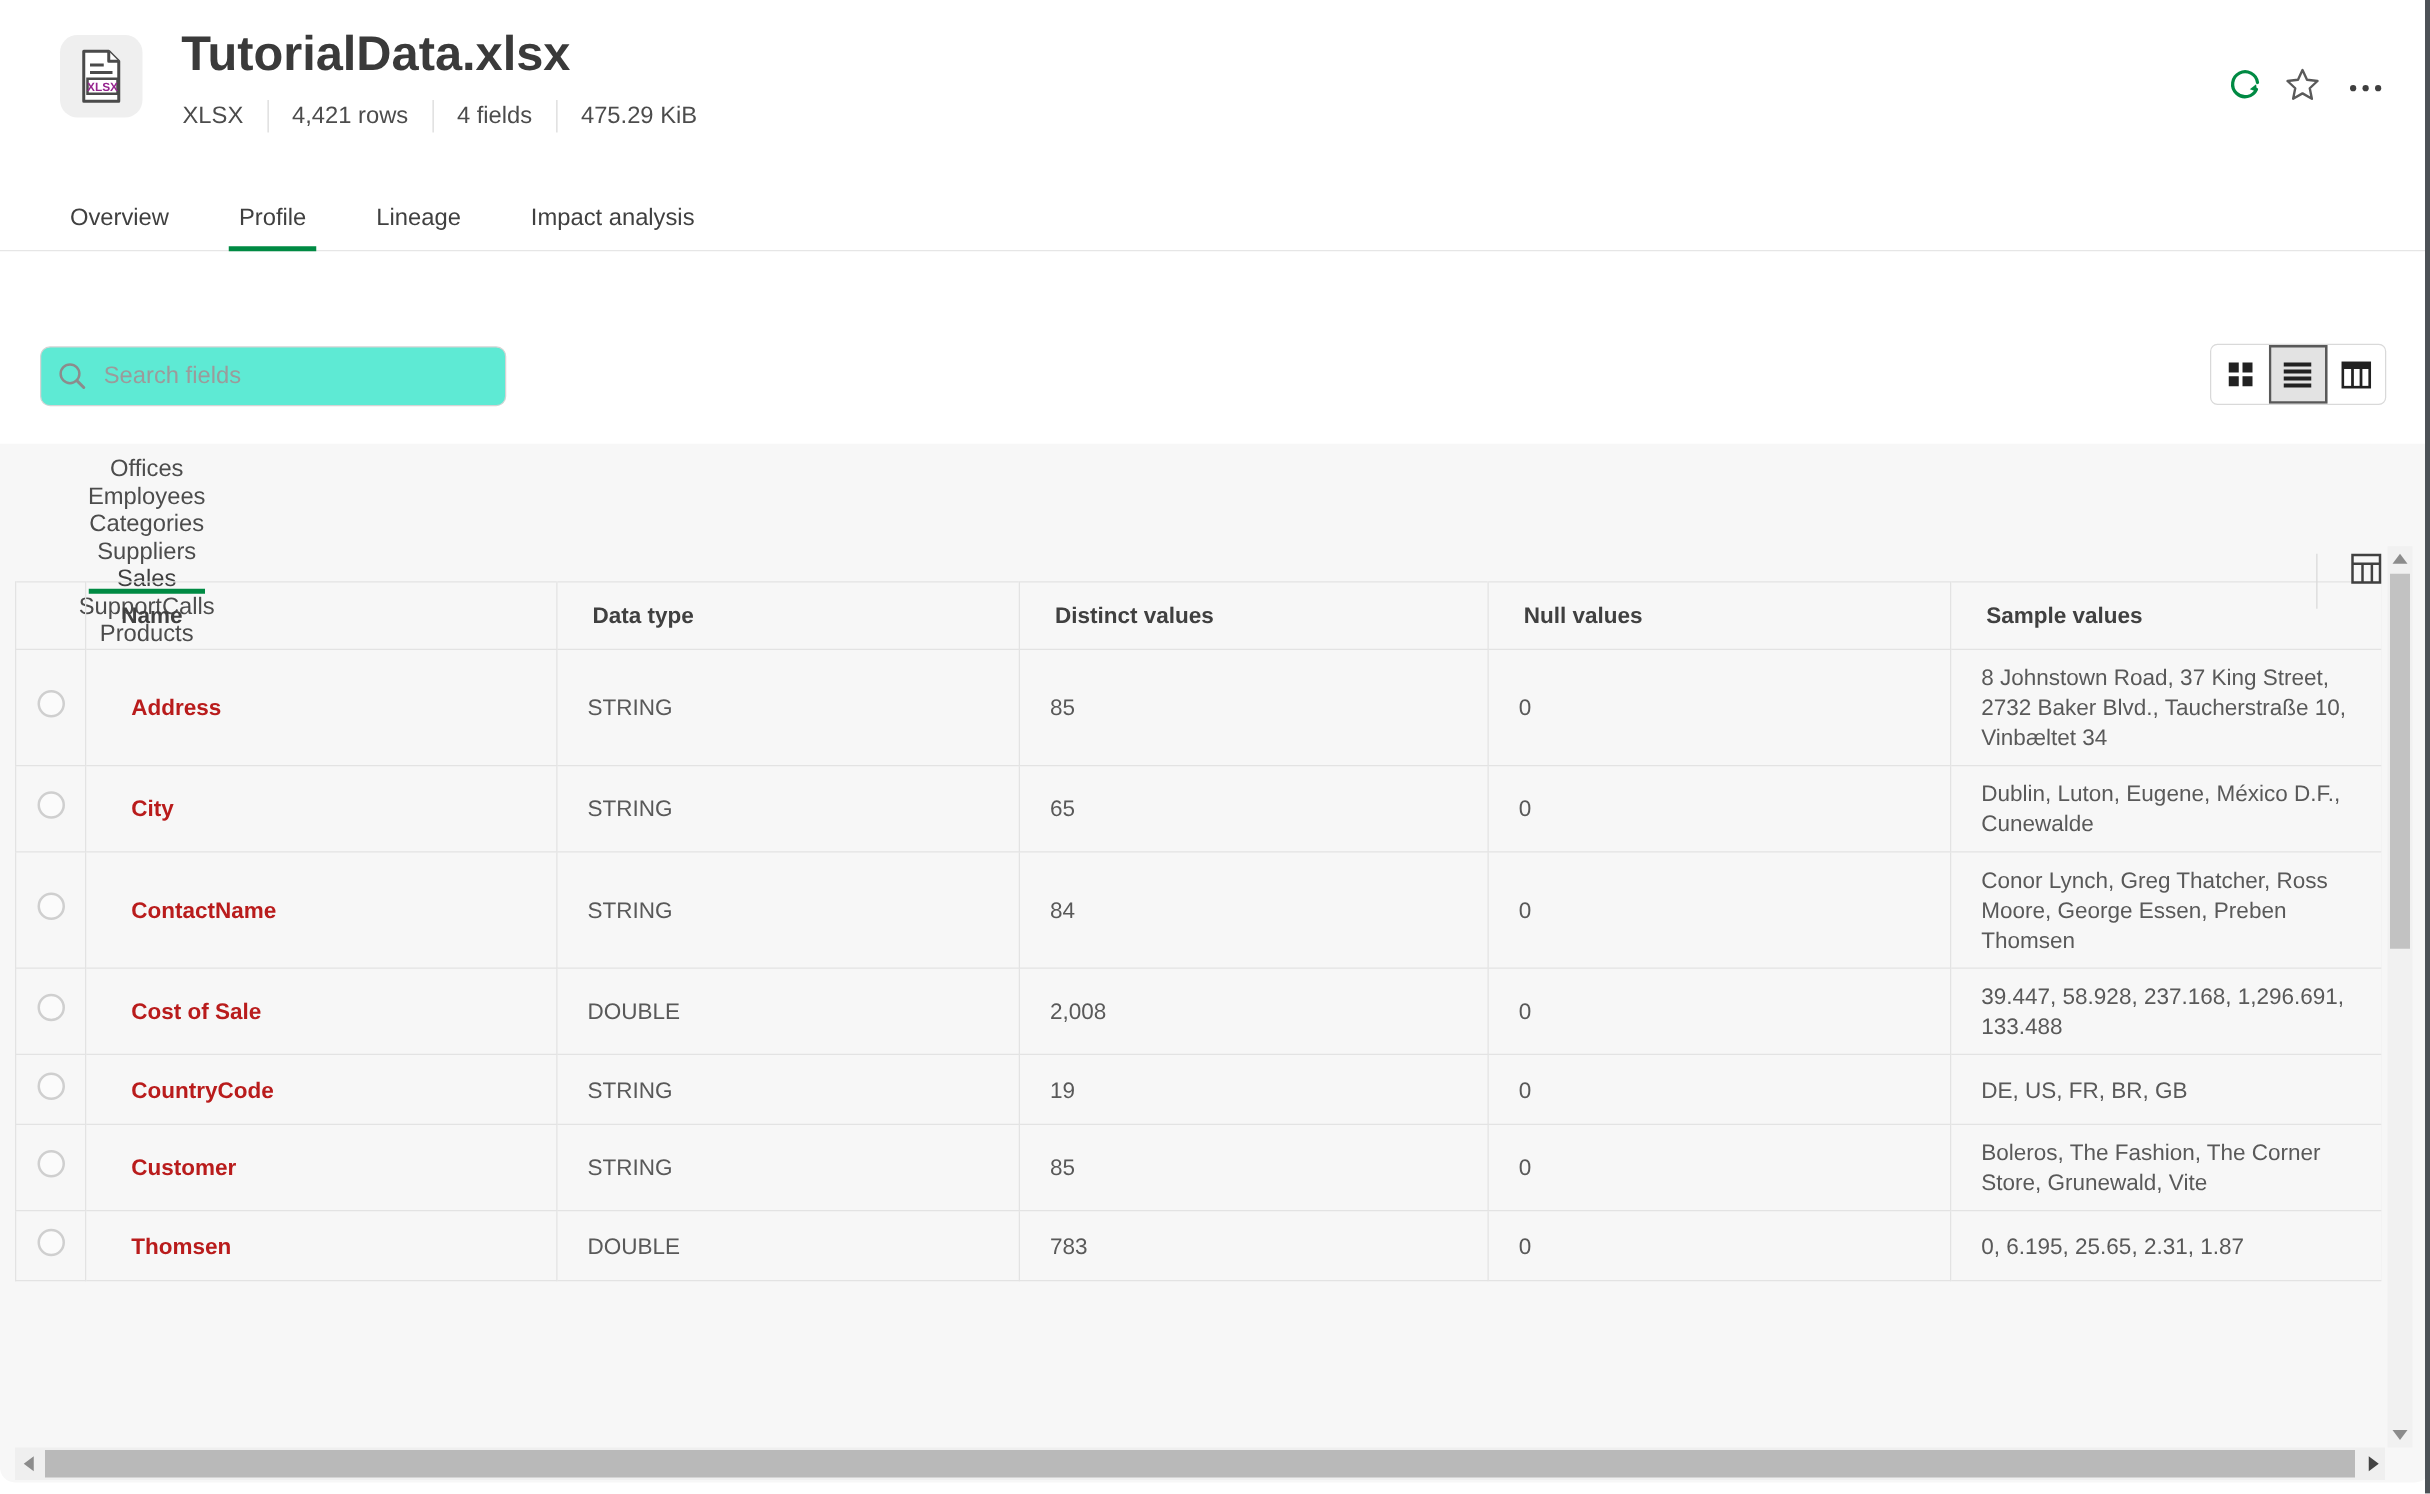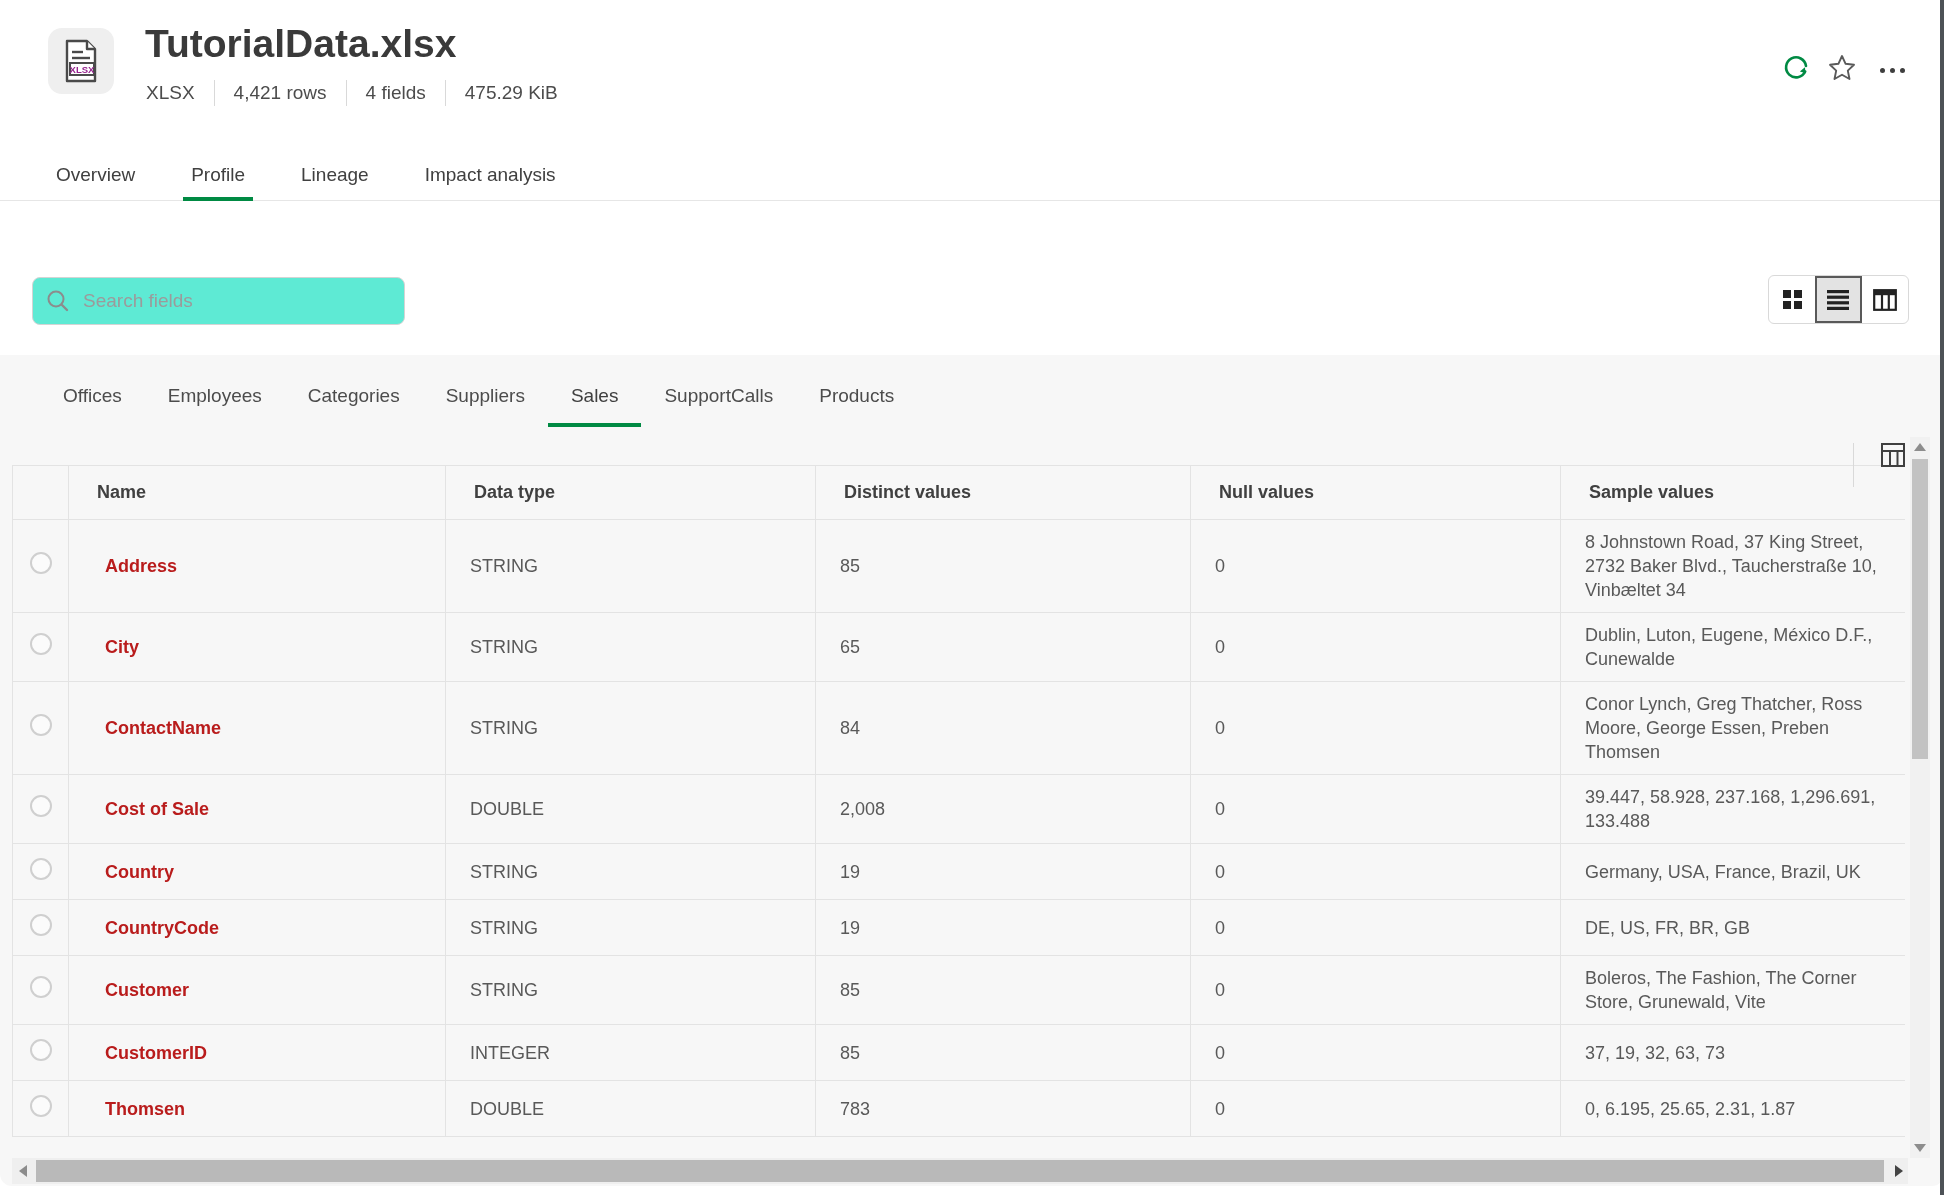--- a/index.html
+++ b/index.html
@@ -39,21 +39,21 @@
   .search-box input::placeholder { color:#9b9b9b; }
 
   .view-toggle { position:absolute; left:1768px; top:275px; width:141px; height:49px; border:1px solid #d9d9d9;
                  border-radius:6px; background:#fff; display:flex; overflow:hidden; }
   .vt-btn { flex:1; border:none; background:transparent; cursor:pointer; display:flex; align-items:center; justify-content:center; }
   .vt-btn.selected { background:#e3e3e3; box-shadow: inset 0 0 0 2px #595959; }
 
   
   .panel { position:absolute; left:0; top:355px; width:1944px; height:831px; background:#f7f7f7;
            border-radius:0 0 12px 12px; }
-  .dataset-tabs { position:absolute; left:40px; top:10px; height:62px; display:flex; align-items:center; }
+  .dataset-tabs { position:absolute; left:40px; top:10px; height:62px; display:flex; align-items:center;flex-direction:column; }
   .dtab { padding:0 23px; height:62px; display:flex; align-items:center; font-size:19px; color:#4c4c4c;
           cursor:pointer; position:relative; }
   .dtab.active { color:#404040; }
   .dtab.active::after { content:""; position:absolute; left:0; right:0; bottom:0; height:4px; background:#008a43; }
 
   
   .table-wrap { position:absolute; left:12px; top:82px; width:1893px; height:721px; overflow:hidden; }
   table { border-collapse:collapse; table-layout:fixed; width:1893px; background:transparent;
           border-top:1px solid #e3e3e3;margin-top:28px; }
   th, td { border-right:1px solid #e3e3e3; border-bottom:1px solid #e3e3e3; text-align:left; vertical-align:middle; }
@@ -228,49 +228,33 @@
             <tr>
               <td class="c-radio"><span class="radio"></span></td>
               <td class="c-name">Cost of Sale</td>
               <td class="c-type">DOUBLE</td>
               <td class="c-num">2,008</td>
               <td class="c-num">0</td>
               <td class="c-sample">39.447, 58.928, 237.168, 1,296.691, 133.488</td>
             </tr>
             <tr>
               <td class="c-radio"><span class="radio"></span></td>
-              <td class="c-name">Country</td>
+              <td class="c-name">CountryCode</td>
               <td class="c-type">STRING</td>
               <td class="c-num">19</td>
               <td class="c-num">0</td>
-              <td class="c-sample">Germany, USA, France, Brazil, UK</td>
-            </tr>
-            <tr>
-              <td class="c-radio"><span class="radio"></span></td>
-              <td class="c-name">CountryCode</td>
-              <td class="c-type">STRING</td>
-              <td class="c-num">19</td>
-              <td class="c-num">0</td>
               <td class="c-sample">DE, US, FR, BR, GB</td>
             </tr>
             <tr>
               <td class="c-radio"><span class="radio"></span></td>
               <td class="c-name">Customer</td>
               <td class="c-type">STRING</td>
               <td class="c-num">85</td>
               <td class="c-num">0</td>
               <td class="c-sample">Boleros, The Fashion, The Corner Store, Grunewald, Vite</td>
-            </tr>
-            <tr>
-              <td class="c-radio"><span class="radio"></span></td>
-              <td class="c-name">CustomerID</td>
-              <td class="c-type">INTEGER</td>
-              <td class="c-num">85</td>
-              <td class="c-num">0</td>
-              <td class="c-sample">37, 19, 32, 63, 73</td>
             </tr>
             <tr>
               <td class="c-radio"><span class="radio"></span></td>
               <td class="c-name">Thomsen</td>
               <td class="c-type">DOUBLE</td>
               <td class="c-num">783</td>
               <td class="c-num">0</td>
               <td class="c-sample">0, 6.195, 25.65, 2.31, 1.87</td>
             </tr>
           </tbody>

